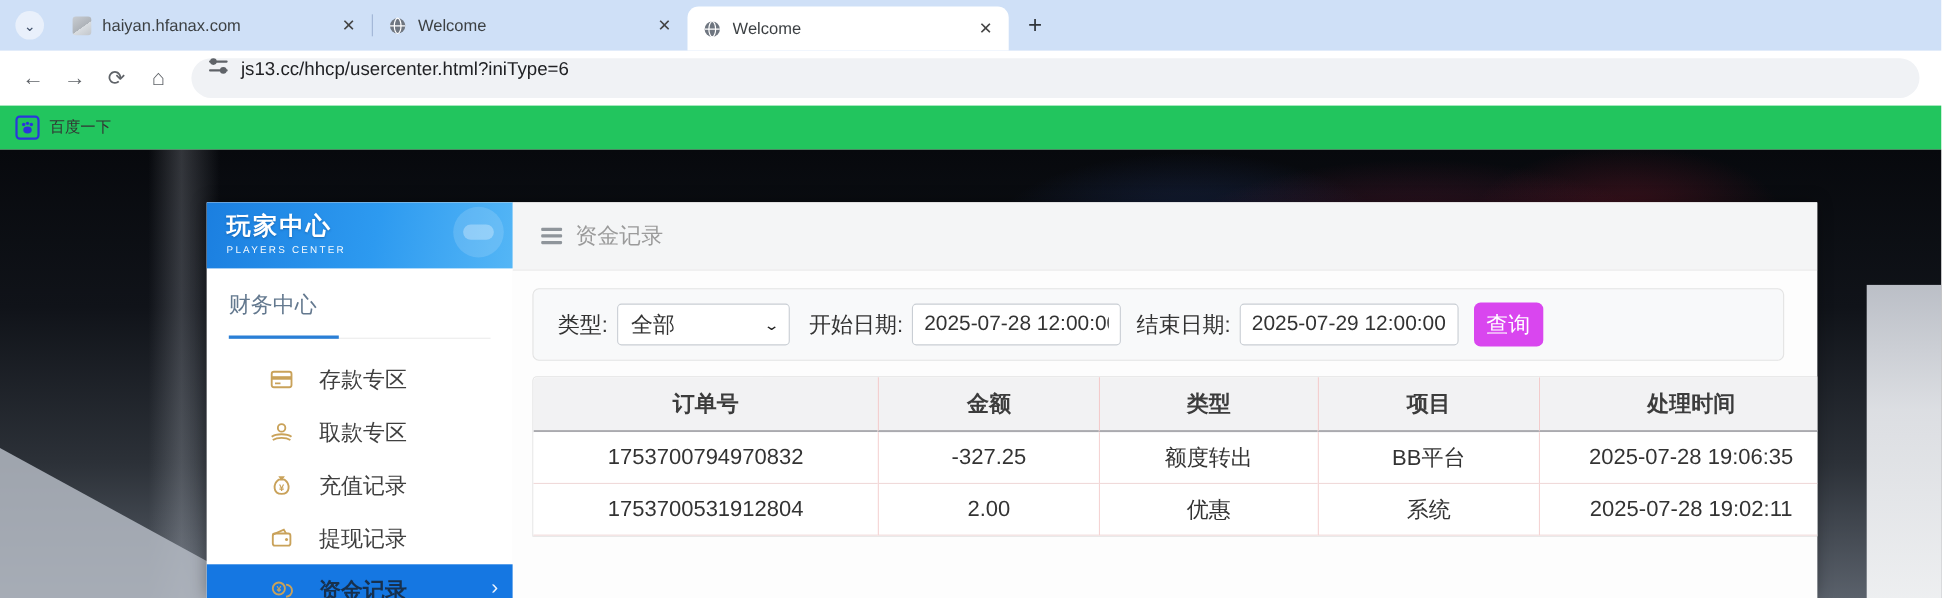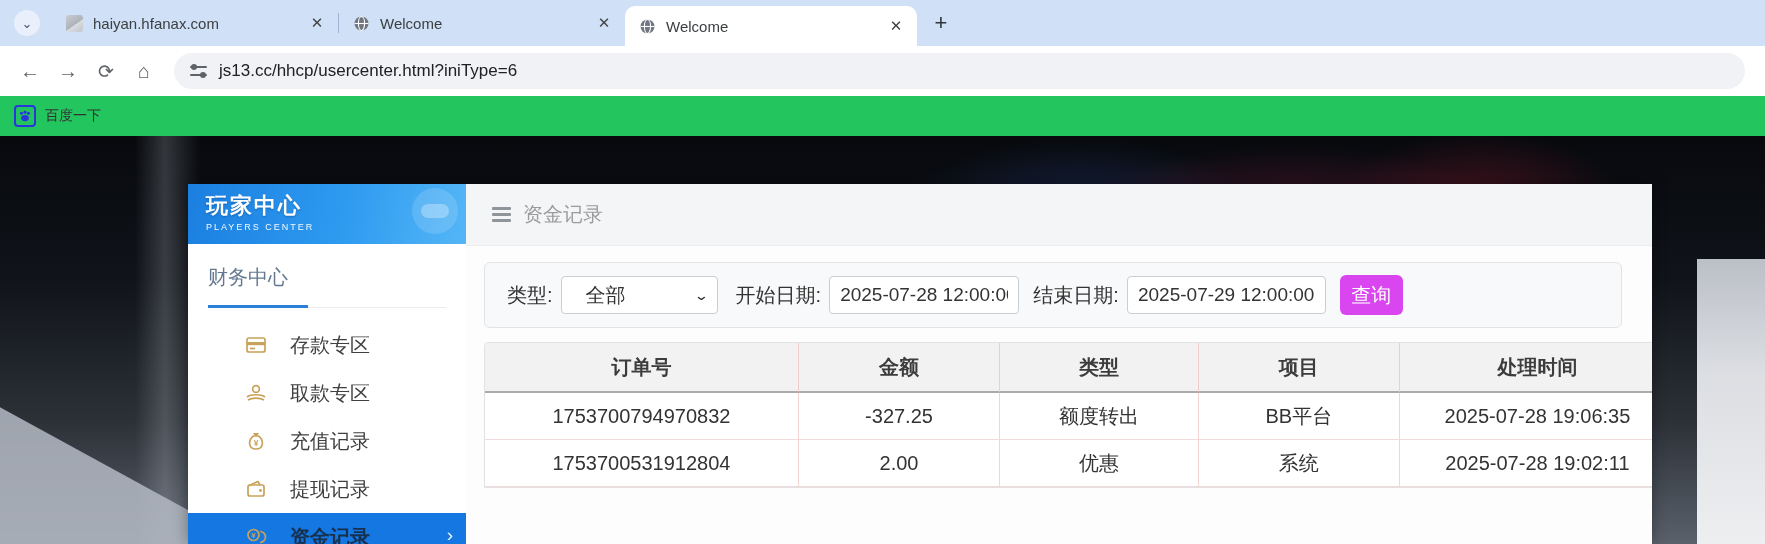--- a/index.html
+++ b/index.html
@@ -20,21 +20,21 @@
     background:linear-gradient(145deg,#c9cdd2 0%,#aeb3b9 55%,#d9dde1 56%,#c2c6cb 100%); flex:0 0 auto; }
   .globe { width:17px; height:17px; flex:0 0 auto; }
   .newtab { width:28px; height:28px; margin-left:10px; display:flex; align-items:center; justify-content:center;
     color:#30353b; font-size:22px; cursor:pointer; }
 
   .toolbar { height:50px; background:#fff; display:flex; align-items:center; padding:0 20px 0 14px; gap:6px; }
   .navbtn { width:32px; height:32px; display:flex; align-items:center; justify-content:center;
     font-size:20px; color:#5f6368; cursor:pointer; }
   .navbtn.reload { font-size:19px; }
   .url-pill { flex:1; height:36px; margin-left:8px; border-radius:18px; background:#f0f2f5;
-    display:flex; align-items:center; padding:0 16px; gap:12px; }
+    display:flex; padding:0 16px; gap:12px; }
   .tune-icon { width:17px; height:14px; position:relative; flex:0 0 auto; }
   .tune-icon i { position:absolute; left:0; right:0; height:2px; background:#5f6368; border-radius:2px; }
   .tune-icon i:nth-child(1){ top:2px; } .tune-icon i:nth-child(2){ bottom:2px; }
   .tune-icon b { position:absolute; width:6px; height:6px; border-radius:50%; background:#5f6368; }
   .tune-icon b:nth-child(3){ top:0; left:1px; } .tune-icon b:nth-child(4){ bottom:0; right:1px; }
   .url-text { font-size:17px; color:#202124; }
 
   .bookmarks { height:40px; background:#22c55e; display:flex; align-items:center; padding-left:14px; gap:9px; }
   .baidu-box { width:22px; height:22px; border:2px solid #2b35dd; border-radius:4px;
     display:flex; align-items:center; justify-content:center; cursor:pointer; }
@@ -83,21 +83,21 @@
   .main { flex:1; display:flex; flex-direction:column; background:#fdfdfd; overflow:hidden; }
   .main-header { height:62px; flex:0 0 auto; background:#f4f5f6; border-bottom:1px solid #ececec;
     display:flex; align-items:center; padding-left:26px; gap:12px; color:#9b9b9b; font-size:20px; }
   .burger { width:19px; height:15px; display:flex; flex-direction:column; justify-content:space-between; }
   .burger i { height:3px; background:#8f959b; border-radius:1px; }
 
   .filter-panel { margin:16px 30px 0 18px; height:66px; border:1px solid #e3e3e3; border-radius:6px;
     background:#f8f9fa; display:flex; align-items:center; padding-left:22px; font-size:20px; color:#333; }
   .flabel { margin-right:8px; }
   .fselect { width:157px; height:38px; background:#fff; border:1px solid #c9ced4; border-radius:4px;
-    display:flex; align-items:center; padding:0 10px 0 24px; cursor:pointer; }
+    display:flex; align-items:center; padding:0 10px 0 12px; cursor:pointer; }
   .fselect .val { flex:1; }
   .fselect .arrow { font-size:13px; color:#222; transform:scaleX(1.4); }
   .finput { height:38px; background:#fff; border:1px solid #c9ced4; border-radius:4px; font-size:19px;
     color:#333; padding:0 10px; text-align:center; font-family:"Liberation Sans", sans-serif; }
   .w1 { width:190px; margin-right:14px; } .w2 { width:199px; }
   .gap1 { margin-left:18px; } 
   .query-btn { margin-left:14px; width:63px; height:40px; background:#d946ef; color:#fff; border:none;
     border-radius:6px; font-size:20px; cursor:pointer; font-family:"Liberation Sans", sans-serif; }
 
   .data-table { margin:14px 30px 0 18px; width:1192px; border-collapse:separate; border-spacing:0;

